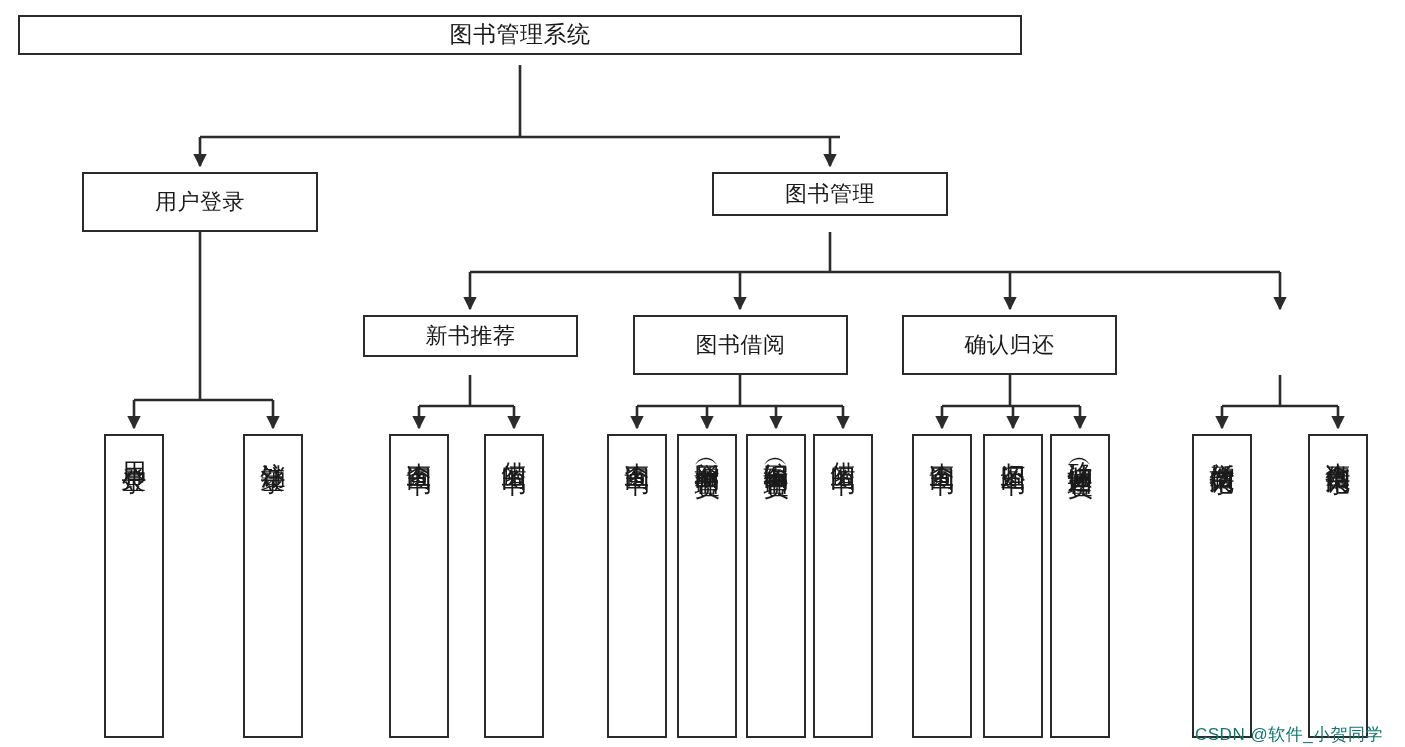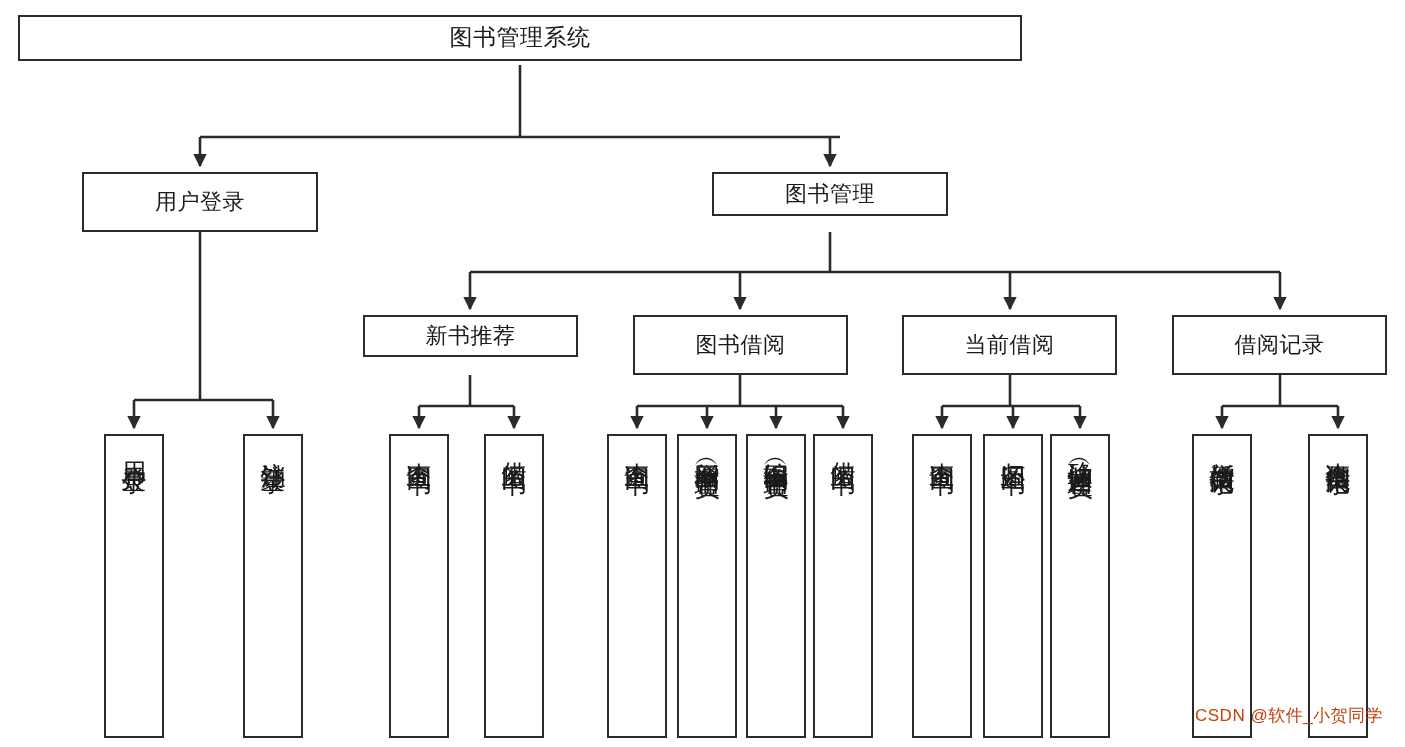--- a/index.html
+++ b/index.html
@@ -123,42 +123,39 @@
       <path d="M 1013 406 L 1013 428" marker-end="url(#arrow)"></path>
       <path d="M 1080 406 L 1080 428" marker-end="url(#arrow)"></path>
 
       <path d="M 1280 375 L 1280 406"></path>
       <path d="M 1222 406 L 1338 406"></path>
       <path d="M 1222 406 L 1222 428" marker-end="url(#arrow)"></path>
       <path d="M 1338 406 L 1338 428" marker-end="url(#arrow)"></path>
     </g>
   </svg>
 
-  <div class="node h root" style="left: 18px; top: 15px; width: 1004px; height: 46px; border-color: rgb(43, 43, 43); color: rgb(26, 26, 26);">
+  <div class="node h root" style="left: 18px; top: 15px; width: 1004px; height: 40px; border-color: rgb(43, 43, 43); color: rgb(26, 26, 26);">
     <span class="lbl">图书管理系统</span>
   </div>
 
   <div class="node h" style="left: 82px; top: 172px; width: 236px; height: 60px; border-color: rgb(43, 43, 43); color: rgb(26, 26, 26);">
     <span class="lbl">用户登录</span>
   </div>
   <div class="node h" style="left: 712px; top: 172px; width: 236px; height: 44px; border-color: rgb(43, 43, 43); color: rgb(26, 26, 26);">
     <span class="lbl">图书管理</span>
   </div>
 
   <div class="node h" style="left: 363px; top: 315px; width: 215px; height: 42px; border-color: rgb(43, 43, 43); color: rgb(26, 26, 26);">
     <span class="lbl">新书推荐</span>
   </div>
   <div class="node h" style="left: 633px; top: 315px; width: 215px; height: 60px; border-color: rgb(43, 43, 43); color: rgb(26, 26, 26); justify-content: center;">
     <span class="lbl">图书借阅</span>
   </div>
   <div class="node h" style="left: 902px; top: 315px; width: 215px; height: 60px; border-color: rgb(43, 43, 43); color: rgb(26, 26, 26);">
-    <span class="lbl">当前借阅</span>
-  </div>
-  <div class="node h" style="left: 1172px; top: 315px; width: 215px; height: 60px; border-color: rgb(43, 43, 43); color: rgb(26, 26, 26);">
-    <span class="lbl">借阅记录</span>
+    <span class="lbl">确认归还</span>
   </div>
 
   <div class="node v" style="left: 104px; top: 434px; width: 60px; height: 304px; border-color: rgb(43, 43, 43); color: rgb(26, 26, 26);">
     <span class="lbl">用户登录</span>
   </div>
   <div class="node v" style="left: 243px; top: 434px; width: 60px; height: 304px; border-color: rgb(43, 43, 43); color: rgb(26, 26, 26);">
     <span class="lbl">注销登录</span>
   </div>
   <div class="node v" style="left: 389px; top: 434px; width: 60px; height: 304px; border-color: rgb(43, 43, 43); color: rgb(26, 26, 26);">
     <span class="lbl">查询图书</span>
@@ -187,15 +184,15 @@
   <div class="node v tall" style="left: 1050px; top: 434px; width: 60px; height: 304px; border-color: rgb(43, 43, 43); color: rgb(26, 26, 26);">
     <span class="lbl">确认归还（管理员）</span>
   </div>
   <div class="node v tall" style="left: 1192px; top: 434px; width: 60px; height: 304px; border-color: rgb(43, 43, 43); color: rgb(26, 26, 26);">
     <span class="lbl">新增借阅记录</span>
   </div>
   <div class="node v tall" style="left: 1308px; top: 434px; width: 60px; height: 304px; border-color: rgb(43, 43, 43); color: rgb(26, 26, 26);">
     <span class="lbl">查询借阅记录</span>
   </div>
 
-  <div class="watermark" style="left: 1195px; top: 704px; color: #c2410c;">CSDN @软件_小贺同学</div>
+  <div class="watermark" style="left: 1195px; top: 723px; color: #0f766e;">CSDN @软件_小贺同学</div>
 
 </div>
 
 </body></html>

